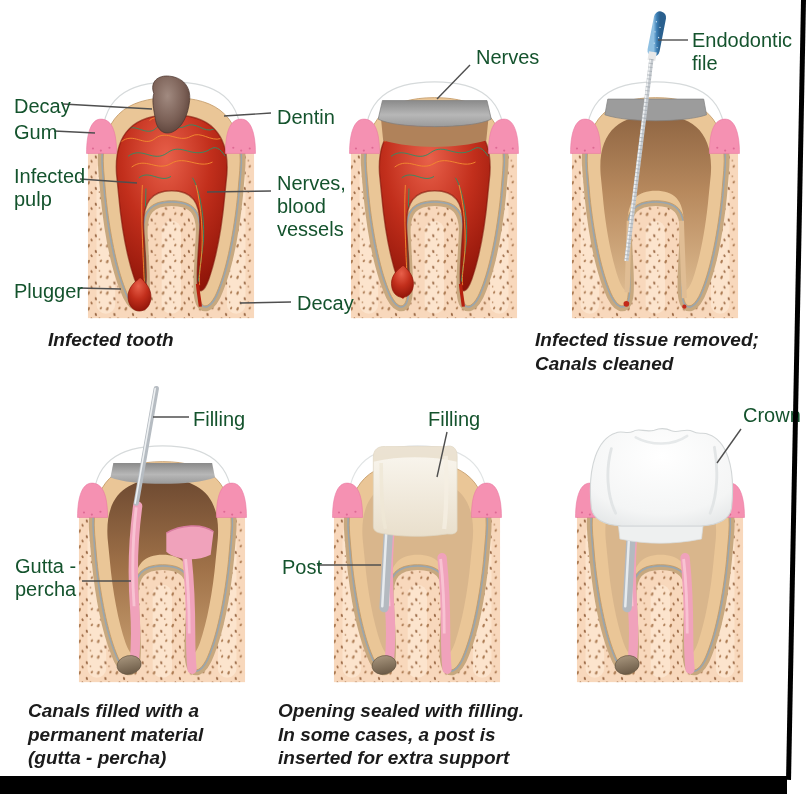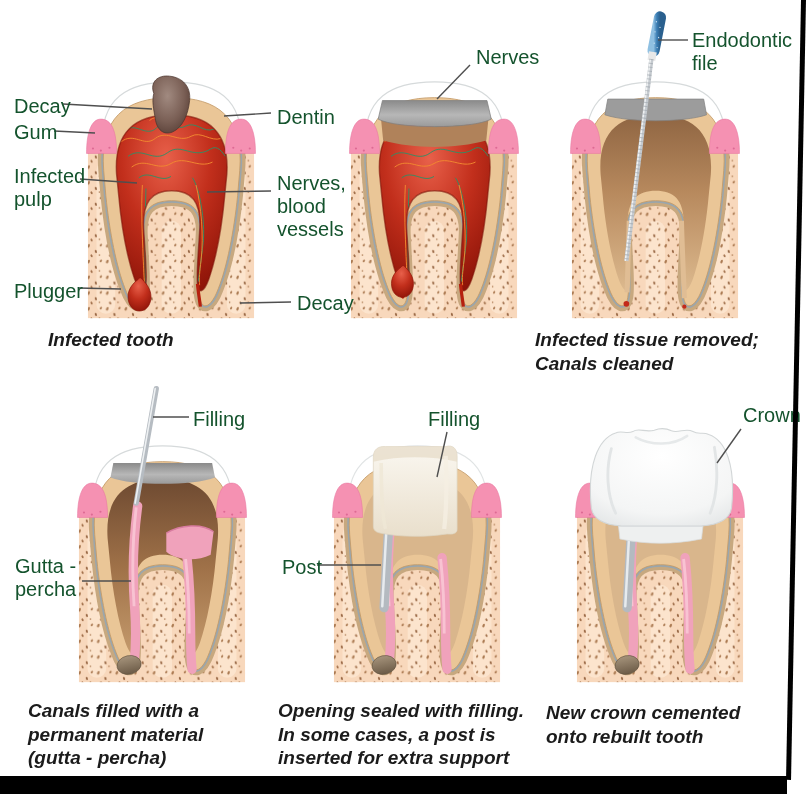--- a/index.html
+++ b/index.html
@@ -305,18 +305,16 @@
 
   <div class="cap" style="left:48px;top:328px;width:240px">Infected tooth</div>
   <div class="cap" style="left:28px;top:699px;width:240px">Canals filled with a
 permanent material
 (gutta - percha)</div>
   <div class="cap" style="left:535px;top:328px;width:250px">Infected tissue removed;
 Canals cleaned</div>
   <div class="cap" style="left:278px;top:699px;width:260px">Opening sealed with filling.
 In some cases, a post is
 inserted for extra support</div>
-  <div class="cap" style="left:546px;top:701px;width:240px">New crown cemented
-onto rebuilt tooth</div>
 
   <div class="frame-right"></div>
   <div class="frame-bottom"></div>
 </div>
 
 </body></html>

